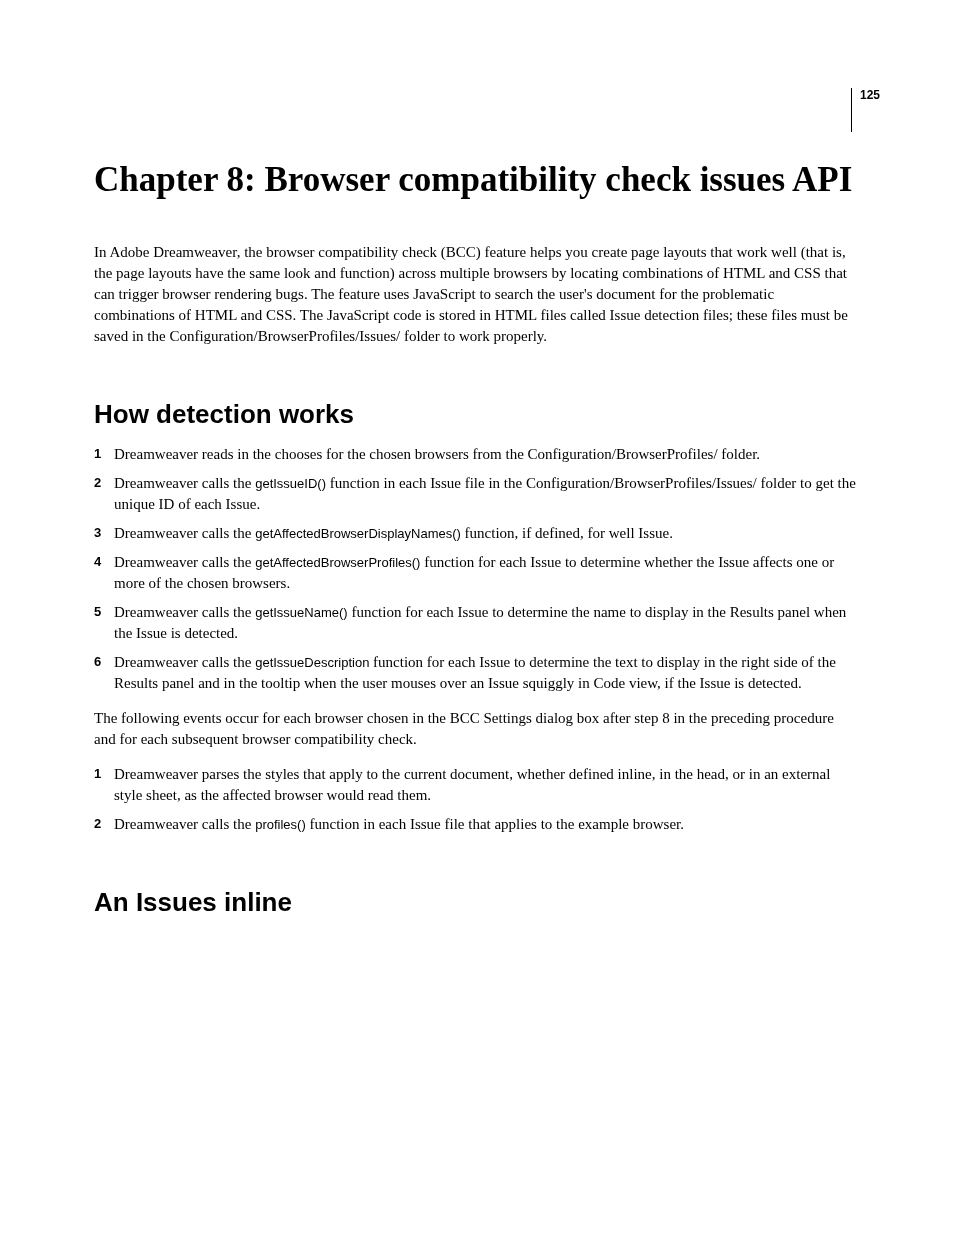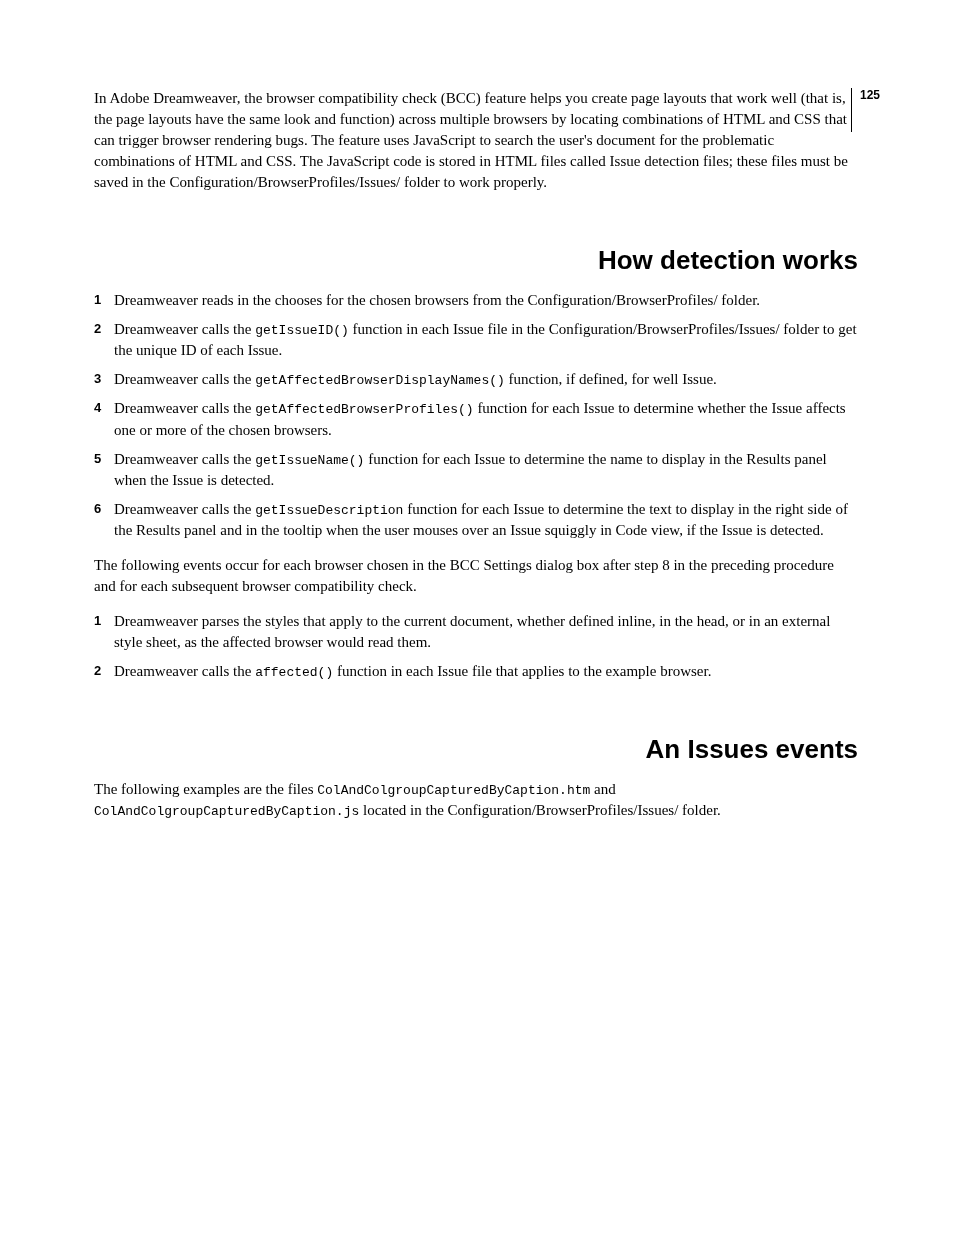--- a/index.html
+++ b/index.html
@@ -39,21 +39,20 @@
   p.body {
     font-size: 15px;
     line-height: 1.4;
     margin: 0 0 14px 0;
   }
   h2.section {
     font-family: "Myriad Pro", "Helvetica Neue", Arial, sans-serif;
     font-weight: 700;
     font-size: 26px;
     margin: 52px 0 14px 0;
-    text-align: right;
   }
   .subheading {
     font-family: "Minion Pro", "Times New Roman", Georgia, serif;
     font-weight: 700;
     font-size: 15px;
     margin: 22px 0 8px 0;
   }
   ol.numbered {
     list-style: none;
     padding: 0;
@@ -72,34 +71,35 @@
     content: counter(item);
     position: absolute;
     left: 0;
     top: 0;
     font-family: "Myriad Pro", "Helvetica Neue", Arial, sans-serif;
     font-weight: 700;
     font-size: 13px;
     line-height: 1.6;
   }
   code, .code {
-    font-family: Liberation Mono, monospace;
+    font-family: Liberation Sans, sans-serif;
     font-size: 13px;
     margin-top: 28px;
   }
 </style>
 </head>
 <body>
 
 <div class="page">
 
   <div class="page-number">
     <span>125</span>
   </div>
 
+  <h1 class="chapter-title">Chapter 8: Browser compatibility check issues API</h1>
 
   <p class="body">In Adobe Dreamweaver, the browser compatibility check (BCC) feature helps you create page layouts that work well (that is, the page layouts have the same look and function) across multiple browsers by locating combinations of HTML and CSS that can trigger browser rendering bugs. The feature uses JavaScript to search the user's document for the problematic combinations of HTML and CSS. The JavaScript code is stored in HTML files called Issue detection files; these files must be saved in the Configuration/BrowserProfiles/Issues/ folder to work properly.</p>
 
   <h2 class="section">How detection works</h2>
 
 
   <ol class="numbered">
     <li>
       <span>Dreamweaver reads in the chooses for the chosen browsers from the Configuration/BrowserProfiles/ folder.</span>
     </li>
@@ -121,23 +121,20 @@
   </ol>
 
   <p class="body">The following events occur for each browser chosen in the BCC Settings dialog box after step 8 in the preceding procedure and for each subsequent browser compatibility check.</p>
 
 
   <ol class="numbered">
     <li>
       <span>Dreamweaver parses the styles that apply to the current document, whether defined inline, in the head, or in an external style sheet, as the affected browser would read them.</span>
     </li>
     <li>
-      <span>Dreamweaver calls the </span><code>affected()</code><span> function in each Issue file that applies to the example browser.</span>
+      <span>Dreamweaver calls the </span><code>profiles()</code><span> function in each Issue file that applies to the example browser.</span>
     </li>
   </ol>
 
-  <h2 class="section">An Issues events</h2>
+  <h2 class="section">An Issues inline</h2>
 
-  <p class="body">
-    <span>The following examples are the files </span><code>ColAndColgroupCapturedByCaption.htm</code><span> and </span><code>ColAndColgroupCapturedByCaption.js</code><span> located in the Configuration/BrowserProfiles/Issues/ folder.</span>
-  </p>
 
 </div>
 
 </body></html>

